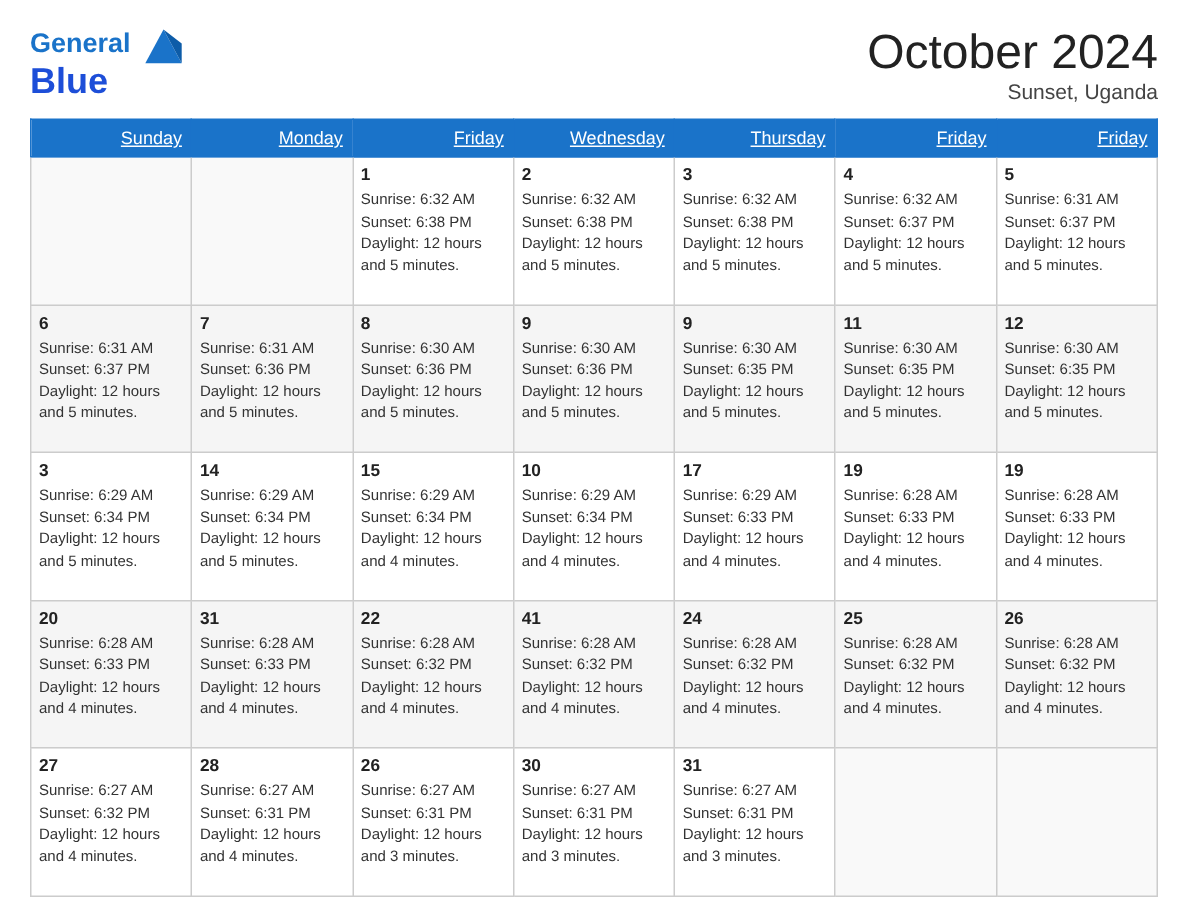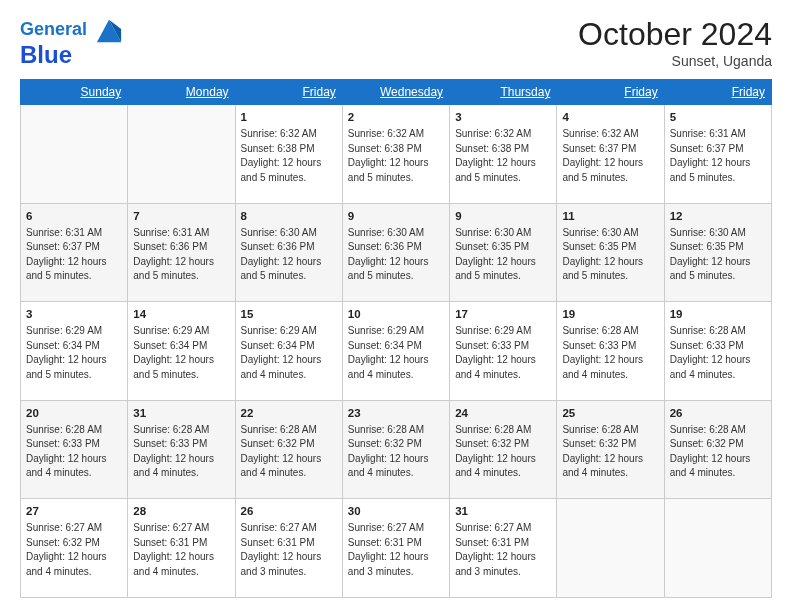--- a/index.html
+++ b/index.html
@@ -268,21 +268,21 @@
 Sunset: 6:33 PM
 Daylight: 12 hours and 4 minutes.</div>
           </td>
           <td>
             <div class="day-number">22</div>
             <div class="day-info">Sunrise: 6:28 AM
 Sunset: 6:32 PM
 Daylight: 12 hours and 4 minutes.</div>
           </td>
           <td>
-            <div class="day-number">23</div>
+            <div class="day-number">41</div>
             <div class="day-info">Sunrise: 6:28 AM
 Sunset: 6:32 PM
 Daylight: 12 hours and 4 minutes.</div>
           </td>
           <td>
             <div class="day-number">24</div>
             <div class="day-info">Sunrise: 6:28 AM
 Sunset: 6:32 PM
 Daylight: 12 hours and 4 minutes.</div>
           </td>

